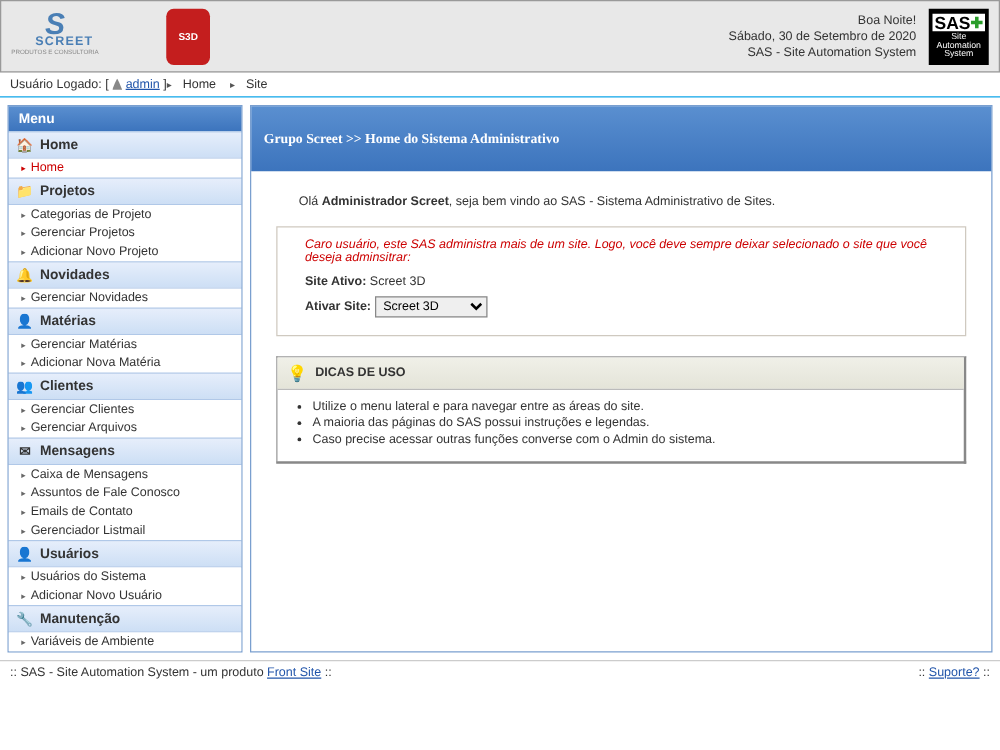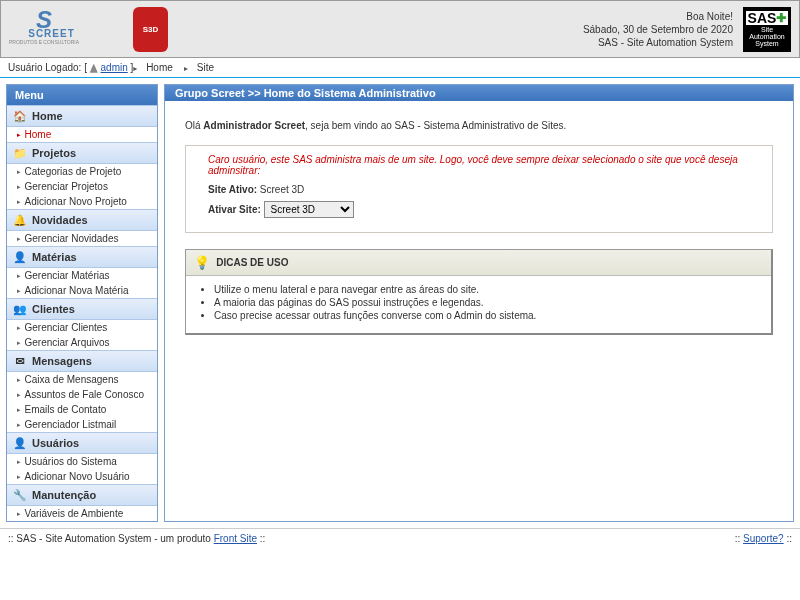--- a/index.html
+++ b/index.html
@@ -22,37 +22,37 @@
 
 
 .topbar { display: flex; padding: 4px 8px; font-size: 10px; border-bottom: 1px solid #0ea5e9; }
 .topbar a { color: #2255aa; text-decoration: underline; cursor: pointer; }
 .topbar .right a { color: #333; text-decoration: none; margin-left: 6px; }
 .topbar .arrow { color: #555; font-size: 8px; }
 .user-icon { display: inline-block; width: 8px; height: 9px; background: #888; clip-path: polygon(50% 0, 70% 35%, 100% 100%, 0 100%, 30% 35%); vertical-align: middle; }
 
 
 .layout { display: flex; gap: 6px; padding: 6px 0 6px 6px; }
-.sidebar { width: 152px; border: 1px solid #7a9fcf; }
+.sidebar { width: 188px; border: 1px solid #7a9fcf; }
 .main { flex: 1; border: 1px solid #7a9fcf; margin-right: 6px; }
 
 
 .menu-title { background: linear-gradient(#5a8fd0, #3c74bd); color: #fff; font-weight: bold; font-size: 11px; padding: 4px 8px; }
 .section { background: linear-gradient(#e6eefb, #cddff5); border-top: 1px solid #b0c8e8; border-bottom: 1px solid #b0c8e8; padding: 3px 6px; display: flex; align-items: center; gap: 5px; font-weight: bold; color: #333; font-size: 11px; cursor: pointer; }
 .section .icon { width: 14px; height: 14px; display: flex; align-items: center; justify-content: center; font-size: 11px; }
 .items { background: #fff; }
 .item { padding: 2px 6px 2px 10px; font-size: 10px; color: #333; display: flex; align-items: center; gap: 4px; cursor: pointer; }
 .item.active { color: #c00; }
 .item .tri { font-size: 7px; color: #666; }
 .item.active .tri { color: #c00; }
 
 
-.breadcrumb { background: linear-gradient(#5a8fd0, #3c74bd); color: #fff; font-weight: bold; font-size: 11px; padding: 2px 10px; }
+.breadcrumb { background: linear-gradient(#5a8fd0, #3c74bd); color: #fff; font-weight: bold; font-size: 11px; padding: 20px 10px; font-family: Liberation Serif, serif; }
 .content { padding: 18px 20px; font-size: 10px; }
-.content p { margin-bottom: 12px; line-height: 1.4; }
+.content p { margin-bottom: 12px; line-height: 1.4; margin-left: 18px; }
 .warn-box { border: 1px solid #cfc9c0; padding: 8px 22px; margin-bottom: 16px; }
 .warn-box .warn-text { color: #c00; font-style: italic; margin-bottom: 8px; }
 .warn-box .row { margin-bottom: 6px; }
 .warn-box .row b { font-weight: bold; }
 .warn-box select { font-size: 10px; border: 1px solid #888; padding: 1px 2px; width: 90px; }
 
 .tips-box { border: 1px solid #999; border-right: 2px solid #888; border-bottom: 2px solid #888; }
 .tips-head { background: linear-gradient(#f0f0e8, #e4e4d8); border-bottom: 1px solid #bbb; padding: 5px 8px; display: flex; align-items: center; gap: 6px; font-weight: bold; font-size: 10px; }
 .bulb { color: #e6c200; font-size: 13px; }
 .tips-body { padding: 8px 12px 10px 28px; }

